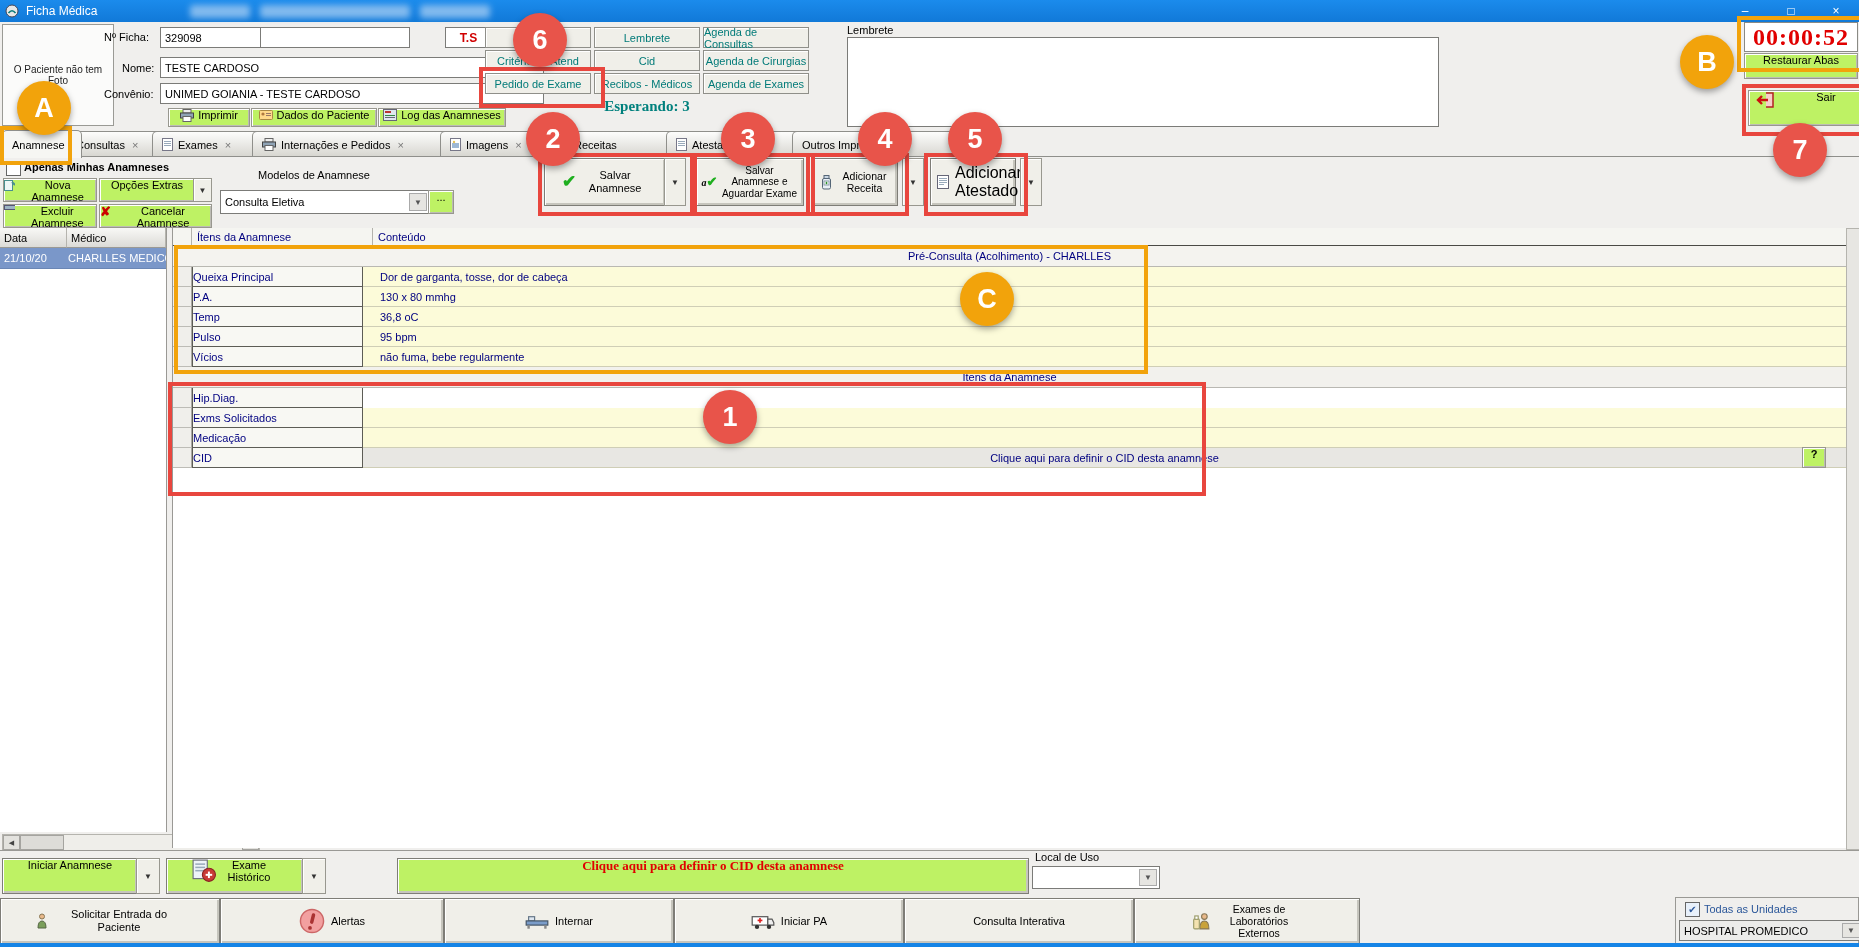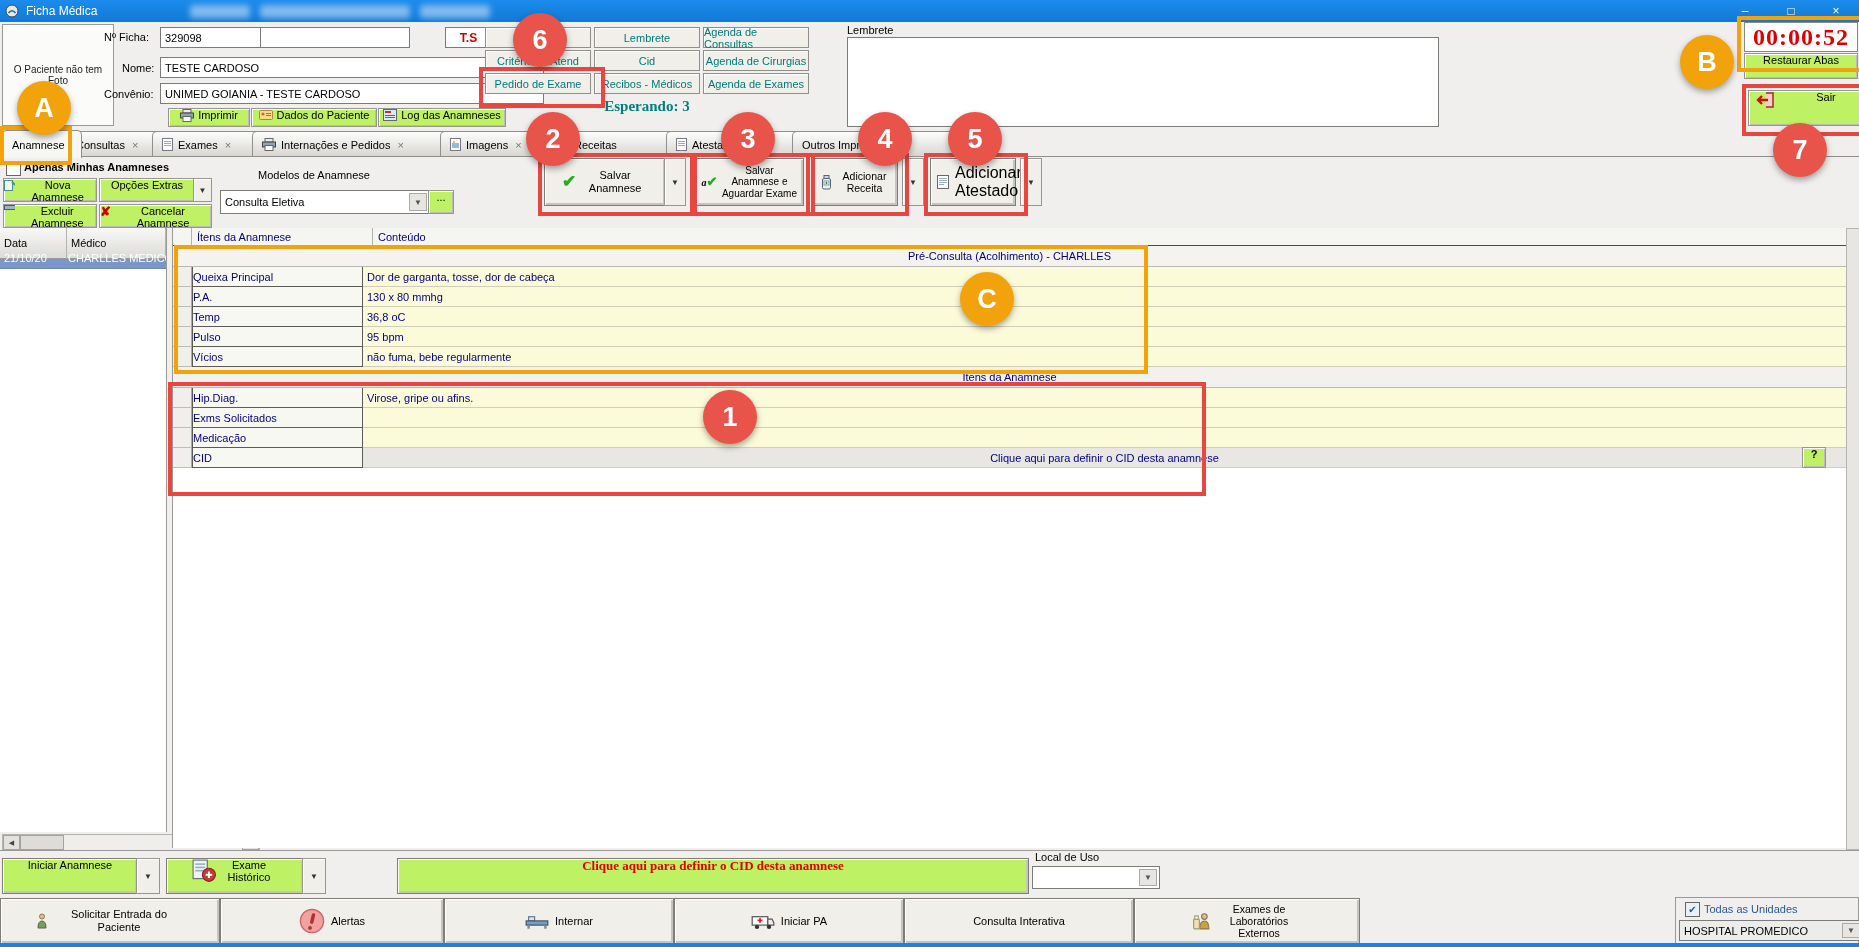--- a/index.html
+++ b/index.html
@@ -31,31 +31,31 @@
        display:flex;align-items:center;gap:5px;padding:0 9px;font-size:11px;white-space:nowrap;}
   .tab .x{color:#777;font-size:11px;margin-left:2px;}
   .tab.sel{background:#f6f6f3;top:130px;height:27px;z-index:3;}
   .content{left:0;top:156px;width:1859px;height:694px;background:#f0efed;border-top:1px solid #8f8f8b;}
   
   .tbl-canvas{left:172px;top:228px;width:1673px;height:620px;background:#fff;border-left:1px solid #9a9995;}
   .trow{display:flex;height:20px;}
   .c-gut{width:18px;background:#f0efeb;border-right:1px solid #a9a8a2;border-bottom:1px solid #bdbcb6;}
   .c-item{width:169px;background:#f8f8f3;border-right:1px solid #5c5c55;border-bottom:1px solid #5c5c55;
           border-left:1px solid #5c5c55;color:#000080;display:flex;align-items:center;padding:0 0;}
-  .c-val{flex:1;background:#fcfbd9;border-bottom:1px solid #cfceb6;color:#000080;display:flex;align-items:center;padding:0 4px;position:relative;}
+  .c-val{flex:1;background:#fcfbd9;border-bottom:1px solid #cfceb6;color:#000080;display:flex;align-items:center;padding:0 17px;position:relative;}
   .trow.white .c-val{background:#fff;}
   .trow.cid .c-val{background:#e8e7e3;justify-content:center;}
   .sec-row{height:20px;background:#f2f1ed;border-bottom:1px solid #b9b8b2;color:#000080;
            display:flex;align-items:center;justify-content:center;}
   .thead{display:flex;height:18px;}
   .th{background:#f5f5f1;border-right:1px solid #b3b2ac;border-bottom:1px solid #4a4a45;color:#000080;
       display:flex;align-items:center;padding:0 5px;}
   
   .lh{background:linear-gradient(#f8f8f6,#dcdbd7);border-right:1px solid #b5b4ae;border-bottom:1px solid #9a9995;
-      display:flex;align-items:center;padding:15px 4px;}
+      display:flex;align-items:center;padding:4px 4px;}
   .sel-row{background:#7a97c9;color:#fff;display:flex;height:20px;align-items:center;border-bottom:1px solid #6a86b5;}
   
   .sbar{background:#efeeea;border:1px solid #b5b4ae;display:flex;align-items:center;justify-content:space-between;}
   .sbtn{width:15px;height:13px;background:#e3e2de;border:1px solid #a5a4a0;display:flex;align-items:center;justify-content:center;
         font-size:7px;color:#444;}
   .sthumb{width:42px;height:13px;background:#dddcd8;border:1px solid #a5a4a0;}
   
   .ann-circle{position:absolute;width:54px;height:54px;border-radius:50%;display:flex;align-items:center;justify-content:center;
         color:#fff;font-weight:bold;font-size:27px;z-index:60;box-shadow:0 3px 6px rgba(0,0,0,.35);}
   .ann-red{background:#e8544a;}
@@ -390,23 +390,20 @@
 
     <div class="sec-row">
         <span>Itens da Anamnese</span>
       </div>
 
     <div class="trow">
       <div class="c-gut"></div>
       <div class="c-item">
           <span>Hip.Diag.</span>
         </div>
-      <div class="c-val">
-          <span>Virose, gripe ou afins.</span>
-        </div>
     </div>
     <div class="trow">
       <div class="c-gut"></div>
       <div class="c-item">
           <span>Exms Solicitados</span>
         </div>
       <div class="c-val">
           <span></span>
         </div>
     </div>

